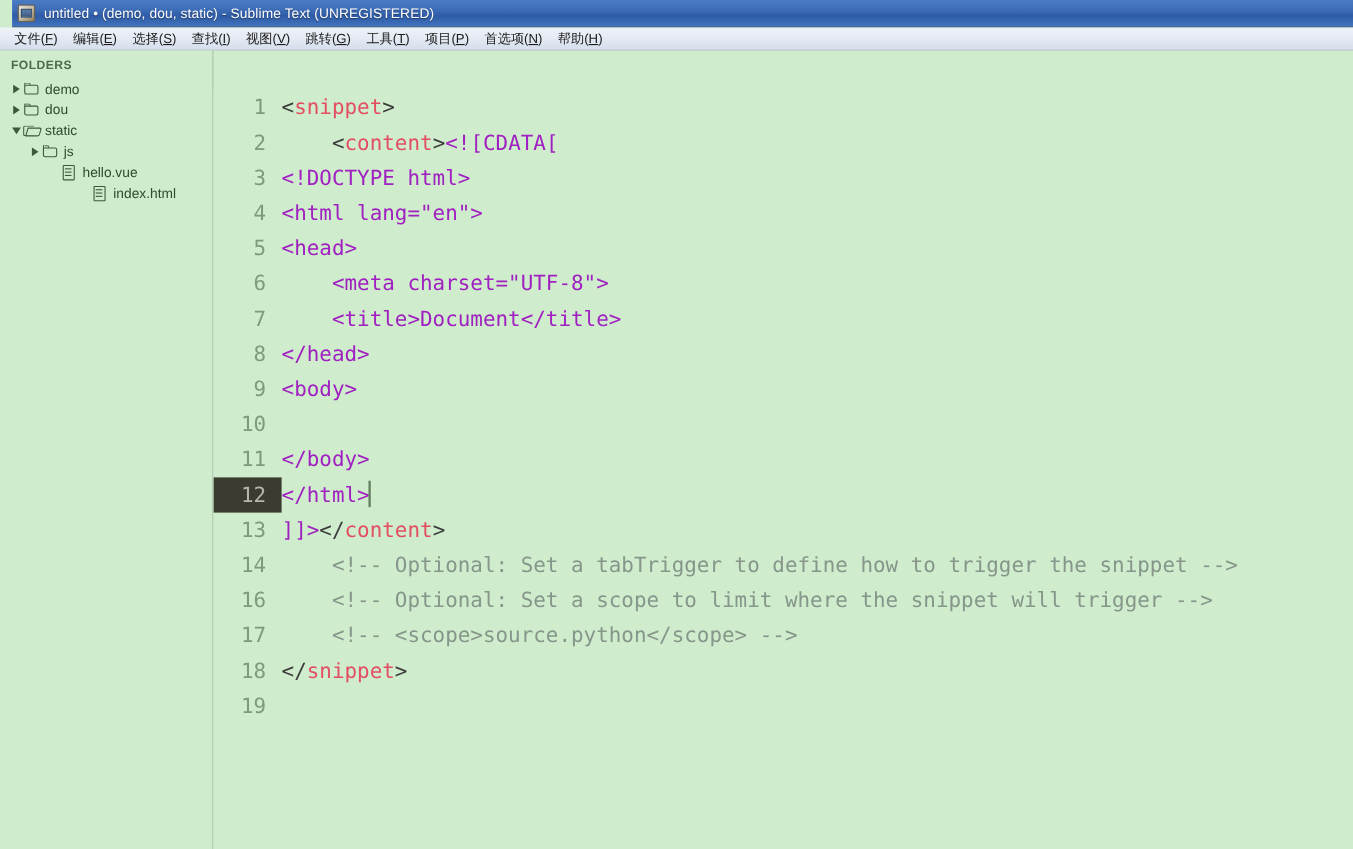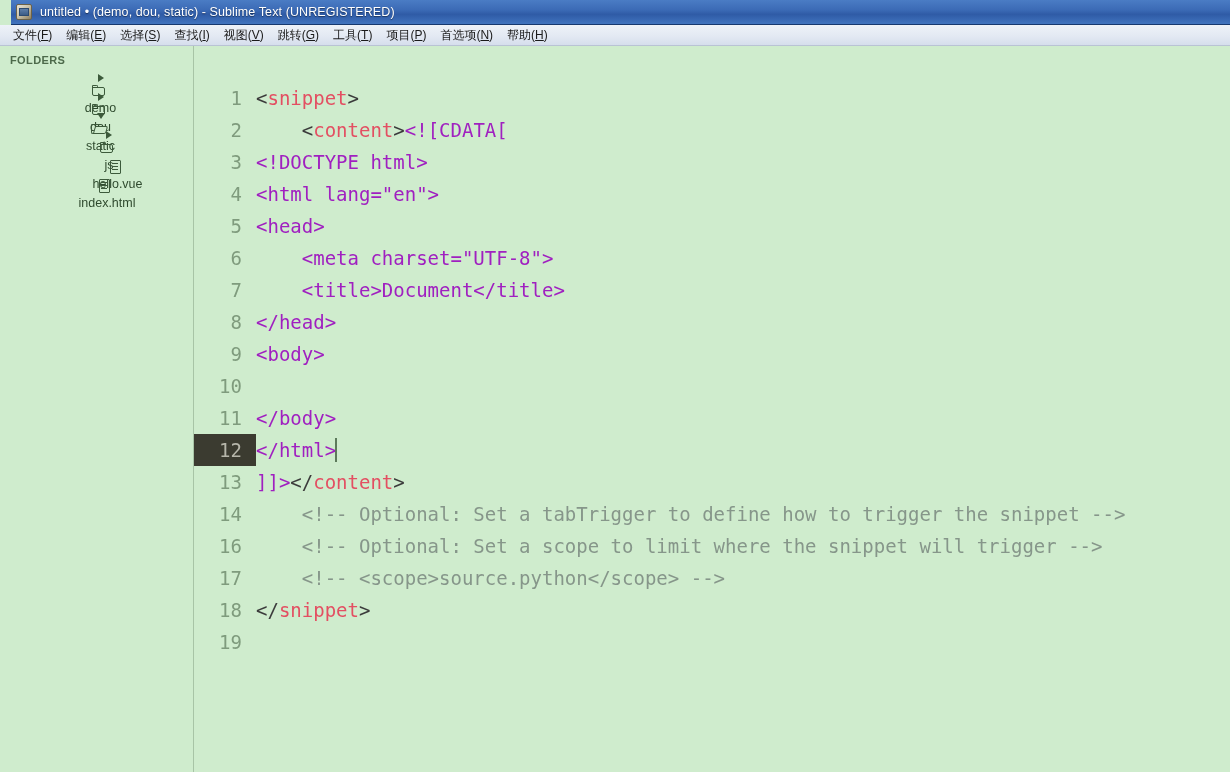--- a/index.html
+++ b/index.html
@@ -109,21 +109,20 @@
     letter-spacing: 0.4px;
   }
   .tree-row {
     display: flex;
     align-items: center;
     height: 19px;
     font-size: 12.5px;
     color: #2f4a2e;
     cursor: default;
     white-space: nowrap;
-    flex-direction: column;
   }
   .arrow {
     width: 13px;
     flex: 0 0 13px;
     display: flex;
     align-items: center;
     justify-content: center;
   }
   .arrow i {
     display: block;
@@ -387,21 +386,21 @@
           <span class="ficon folder"></span>
           <span>js</span>
         </div>
         <div class="tree-row" style="padding-left: 42px;">
           <span class="arrow none">
             <i></i>
           </span>
           <span class="ficon file"></span>
           <span>hello.vue</span>
         </div>
-        <div class="tree-row" style="padding-left: 21px;">
+        <div class="tree-row" style="padding-left: 42px; margin-left: 28px;">
           <span class="arrow none">
             <i></i>
           </span>
           <span class="ficon file"></span>
           <span>index.html</span>
         </div>
       </div>
   </div>
   <div class="sidebar-divider"></div>
 

